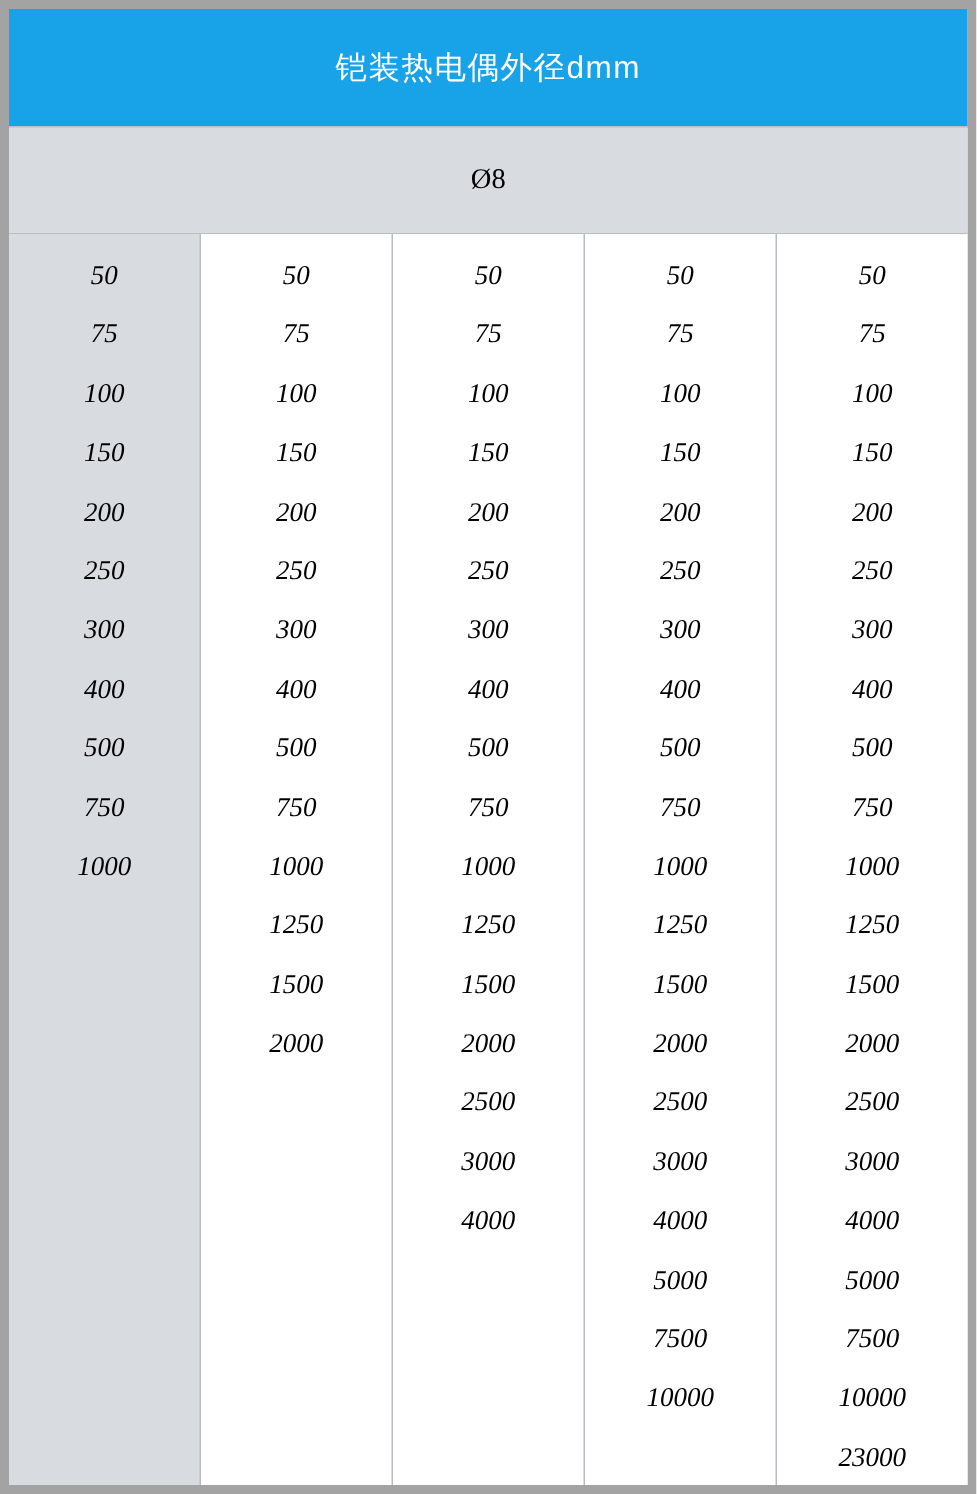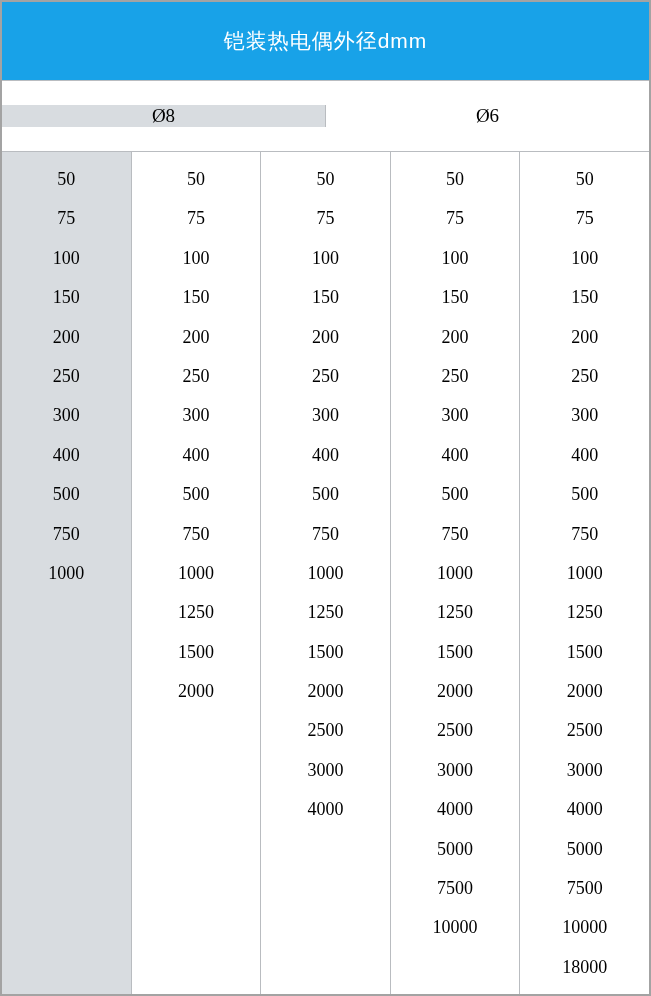--- a/index.html
+++ b/index.html
@@ -10,21 +10,21 @@
   body {
     width: 651px;
     height: 996px;
     font-family: "Liberation Serif", serif;
     color: #000000;
   }
   .table-wrap {
     width: 651px;
     height: 996px;
     box-sizing: border-box;
-    border: 2px solid #a3a3a3;
+    border: 6px solid #a3a3a3;
     display: flex;
     flex-direction: column;
     background: #ffffff;
   }
   .title-row {
     height: 78px;
     min-height: 78px;
     background: #18a2e8;
     color: #ffffff;
     display: flex;
@@ -33,38 +33,38 @@
     font-size: 21px;
     letter-spacing: 1px;
     font-family: "Liberation Sans", sans-serif;
     border-bottom: 1px solid #b9bcc0;
   }
   .header-row {
     height: 70px;
     min-height: 70px;
     display: flex;
     border-bottom: 1px solid #b9bcc0;
-    align-items: center;
   }
   .header-cell {
     flex: 1 1 0;
     display: flex;
     align-items: center;
     justify-content: center;
     font-size: 19px;
     border-right: 1px solid #b9bcc0;
     background: #ffffff;
   }
   .header-cell:last-child { border-right: none; }
   .header-cell.shaded { background: #d8dce0; }
 
   .body-row {
     flex: 1 1 auto;
     display: flex;
     min-height: 0;
+    font-style: italic;
   }
   .col {
     flex: 1 1 0;
     border-right: 1px solid #b9bcc0;
     padding-top: 8px;
     background: #ffffff;
     display: flex;
     flex-direction: column;
     align-items: center;
   }
@@ -80,21 +80,20 @@
 </style>
 </head>
 <body>
 
 <div class="table-wrap">
 
   <div class="title-row">铠装热电偶外径dmm</div>
 
   <div class="header-row">
     <div class="header-cell shaded">Ø8</div>
-    <div class="header-cell">Ø6</div>
   </div>
 
   <div class="body-row">
     <div class="col shaded">
         <div class="cell">50</div>
         <div class="cell">75</div>
         <div class="cell">100</div>
         <div class="cell">150</div>
         <div class="cell">200</div>
         <div class="cell">250</div>
@@ -175,17 +174,17 @@
         <div class="cell">1000</div>
         <div class="cell">1250</div>
         <div class="cell">1500</div>
         <div class="cell">2000</div>
         <div class="cell">2500</div>
         <div class="cell">3000</div>
         <div class="cell">4000</div>
         <div class="cell">5000</div>
         <div class="cell">7500</div>
         <div class="cell">10000</div>
-        <div class="cell">18000</div>
+        <div class="cell">23000</div>
       </div>
   </div>
 
 </div>
 
 </body></html>

